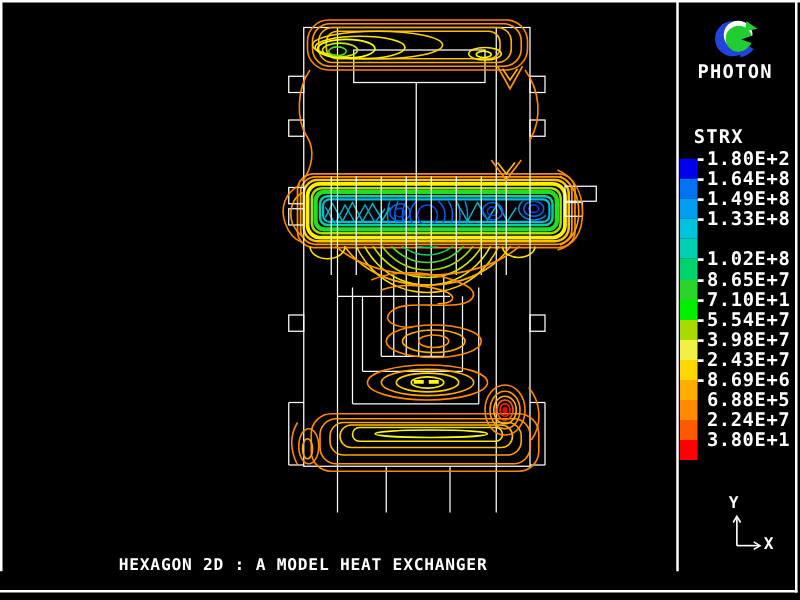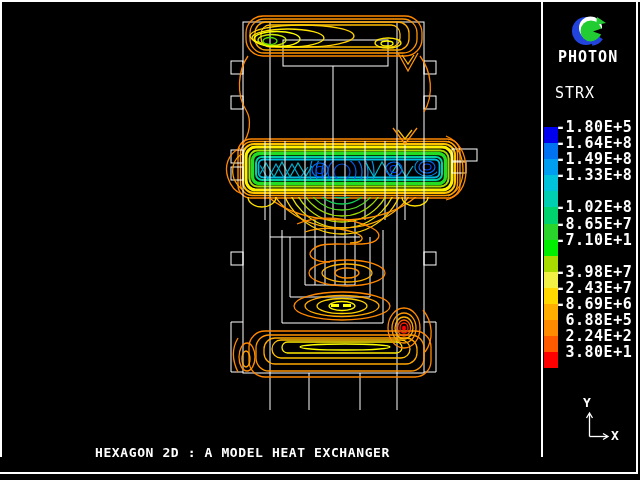--- a/index.html
+++ b/index.html
@@ -2,21 +2,21 @@
 <html><head>
 <meta charset="utf-8">
 <style>
   html,body{margin:0;padding:0;background:#000;}
   #screen{position:relative;width:640px;height:480px;background:#000;overflow:hidden;
           font-family:"DejaVu Sans Mono", monospace;color:#fff;}
   .abs{position:absolute;}
   .wline{position:absolute;background:#fff;}
   
   #photon-label{left:558px;top:48px;font-size:15px;font-weight:bold;letter-spacing:1px;}
-  #legend-title{left:555px;top:84px;font-size:15px;font-weight:normal;letter-spacing:1px;}
+  #legend-title{left:555px;top:100px;font-size:15px;font-weight:bold;letter-spacing:1px;}
   
   #legend{left:544px;top:127px;width:92px;}
   .legend-row{position:relative;width:92px;height:16.1px;}
   .legend-swatch{position:absolute;left:0;top:0;width:14px;height:16.1px;}
   .legend-label{position:absolute;left:12px;top:-8px;height:17px;line-height:17px;
                 font-size:15px;font-weight:bold;letter-spacing:0.5px;white-space:pre;}
   .legend-label.pos{padding-left:9.5px;}
   
   #caption{left:95px;top:445px;font-size:13px;font-weight:bold;letter-spacing:0.6px;white-space:pre;}
   
@@ -231,21 +231,21 @@
     <polygon points="27,5 36,11 26,13" fill="#22CC33"></polygon>
     <polygon points="33,16 23,19.5 33,23" fill="#000000"></polygon>
     <path d="M22,31.5 A13,13 0 0 0 31,26" fill="none" stroke="#2244DD" stroke-width="4.5"></path>
   </svg>
   <div class="abs" id="photon-label">PHOTON</div>
 
   <div class="abs" id="legend-title">STRX</div>
   <div class="abs" id="legend">
       <div class="legend-row">
         <div class="legend-swatch" style="background: rgb(0, 0, 238);"></div>
-        <div class="legend-label">-1.80E+5</div>
+        <div class="legend-label">-1.80E+2</div>
       </div>
       <div class="legend-row">
         <div class="legend-swatch" style="background: rgb(0, 114, 242);"></div>
         <div class="legend-label">-1.64E+8</div>
       </div>
       <div class="legend-row">
         <div class="legend-swatch" style="background: rgb(0, 158, 240);"></div>
         <div class="legend-label">-1.49E+8</div>
       </div>
       <div class="legend-row">
@@ -262,40 +262,41 @@
       <div class="legend-row">
         <div class="legend-swatch" style="background: rgb(43, 212, 43);"></div>
         <div class="legend-label">-8.65E+7</div>
       </div>
       <div class="legend-row">
         <div class="legend-swatch" style="background: rgb(0, 238, 0);"></div>
         <div class="legend-label">-7.10E+1</div>
       </div>
       <div class="legend-row">
         <div class="legend-swatch" style="background: rgb(168, 220, 0);"></div>
+        <div class="legend-label">-5.54E+7</div>
       </div>
       <div class="legend-row">
         <div class="legend-swatch" style="background: rgb(240, 240, 70);"></div>
         <div class="legend-label">-3.98E+7</div>
       </div>
       <div class="legend-row">
         <div class="legend-swatch" style="background: rgb(255, 216, 0);"></div>
         <div class="legend-label">-2.43E+7</div>
       </div>
       <div class="legend-row">
         <div class="legend-swatch" style="background: rgb(255, 174, 0);"></div>
         <div class="legend-label">-8.69E+6</div>
       </div>
       <div class="legend-row">
         <div class="legend-swatch" style="background: rgb(255, 140, 0);"></div>
         <div class="legend-label pos">6.88E+5</div>
       </div>
       <div class="legend-row">
         <div class="legend-swatch" style="background: rgb(255, 90, 0);"></div>
-        <div class="legend-label pos">2.24E+2</div>
+        <div class="legend-label pos">2.24E+7</div>
       </div>
       <div class="legend-row">
         <div class="legend-swatch" style="background: rgb(255, 0, 0);"></div>
         <div class="legend-label pos">3.80E+1</div>
       </div>
     </div>
 
   <div class="abs" id="axis-y">Y</div>
   <div class="abs" id="axis-x">X</div>
   <svg class="abs" style="left:580px;top:408px;" width="36" height="36" viewBox="0 0 36 36">

